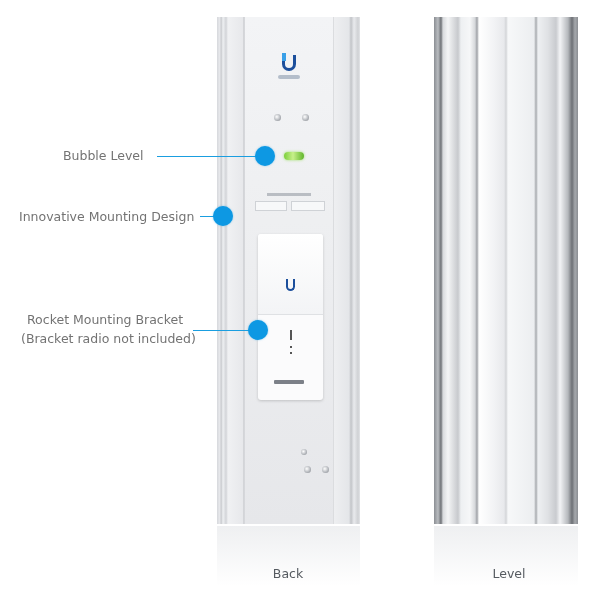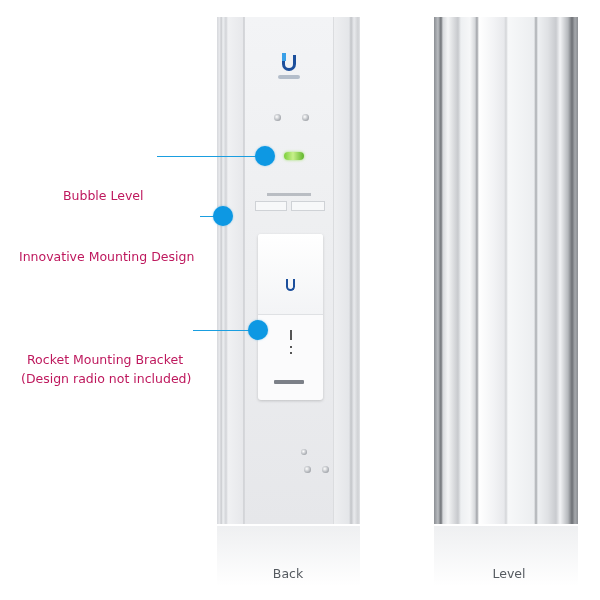--- a/index.html
+++ b/index.html
@@ -35,21 +35,21 @@
   .rocket-word { left:16px; top:146px; width:30px; height:4px; background:#7c8088; border-radius:1px; }
 
   
   .front-device { left:434px; top:17px; width:144px; height:507px;
     background:linear-gradient(90deg,#8b8e93 0,#b9bcc0 4px,#6f7277 7px,#d8dadd 9px,#f4f5f6 14px,#c7c9cd 24px,#eef0f2 27px,#f6f7f8 36px,#d6d8db 41px,#9ea1a6 43px,#ffffff 45px,#f2f3f5 60px,#e8e9ec 70px,#d3d5d8 72px,#f7f8f9 74px,#eceef0 100px,#a7aaae 102px,#eef0f2 104px,#dfe1e4 114px,#c9cbcf 122px,#f3f4f6 126px,#b5b8bc 134px,#6d7075 138px,#a5a8ac 141px,#8b8e93 144px); }
 
   
   .reflect { top:526px; height:60px; background:linear-gradient(180deg,rgba(225,227,230,.55),rgba(255,255,255,0)); }
 
   
-  .callout-label { color:#be185d; font-size:12.5px; line-height:17px; white-space:nowrap;margin-top:40px; }
+  .callout-label { color:#737373; font-size:12.5px; line-height:17px; white-space:nowrap; }
   .callout-line { height:1px; background:#1a9ee0; }
   .callout-dot { width:20px; height:20px; border-radius:50%; background:#0d98e3; box-shadow:0 0 2px rgba(13,152,227,.5); }
   .caption { color:#555a60; font-size:12.5px; text-align:center; width:100px; }
 </style>
 </head>
 <body>
 
 <div class="abs back-device">
   <div class="abs back-plate">
     <div class="abs logo">
@@ -83,18 +83,18 @@
 
 <div class="abs callout-label" style="left:63px;top:147px;">Bubble Level</div>
 <div class="abs callout-line" style="left:157px;top:156px;width:100px;"></div>
 <div class="abs callout-dot" style="left:255px;top:146px;"></div>
 
 <div class="abs callout-label" style="left:19px;top:208px;">Innovative Mounting Design</div>
 <div class="abs callout-line" style="left:200px;top:216px;width:14px;"></div>
 <div class="abs callout-dot" style="left:213px;top:206px;"></div>
 
 <div class="abs callout-label" style="left:27px;top:311px;">Rocket Mounting Bracket</div>
-<div class="abs callout-label" style="left:21px;top:330px;">(Design radio not included)</div>
+<div class="abs callout-label" style="left:21px;top:330px;">(Bracket radio not included)</div>
 <div class="abs callout-line" style="left:193px;top:330px;width:56px;"></div>
 <div class="abs callout-dot" style="left:248px;top:320px;"></div>
 
 <div class="abs caption" style="left:238px;top:566px;text-align:center;">Back</div>
 <div class="abs caption" style="left:459px;top:566px;">Level</div>
 
 </body></html>

